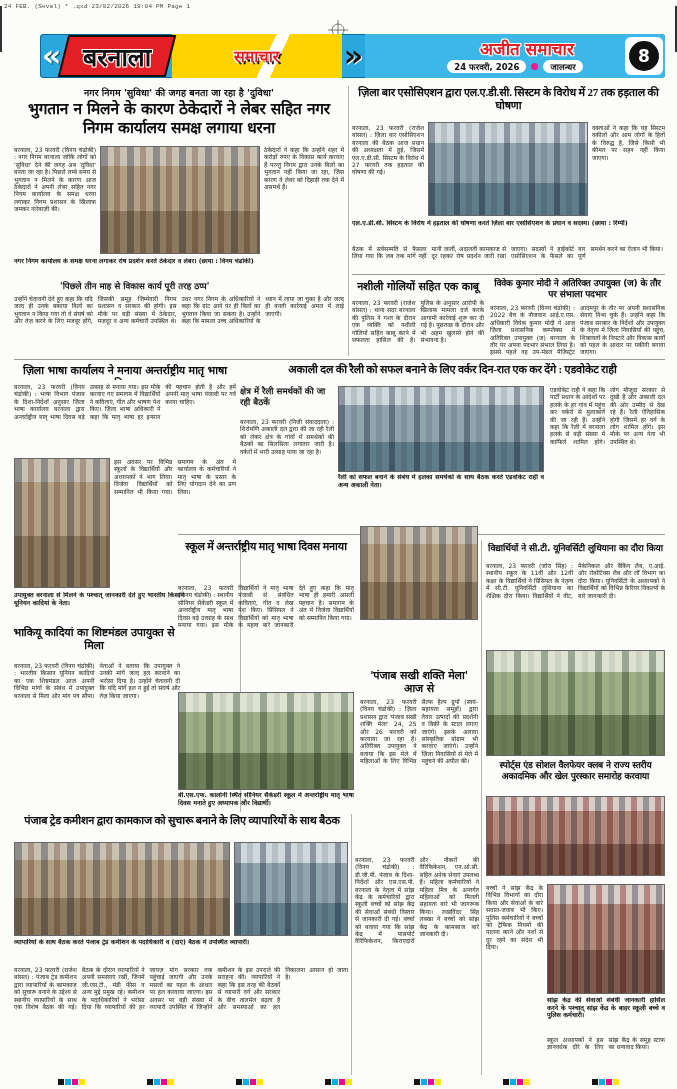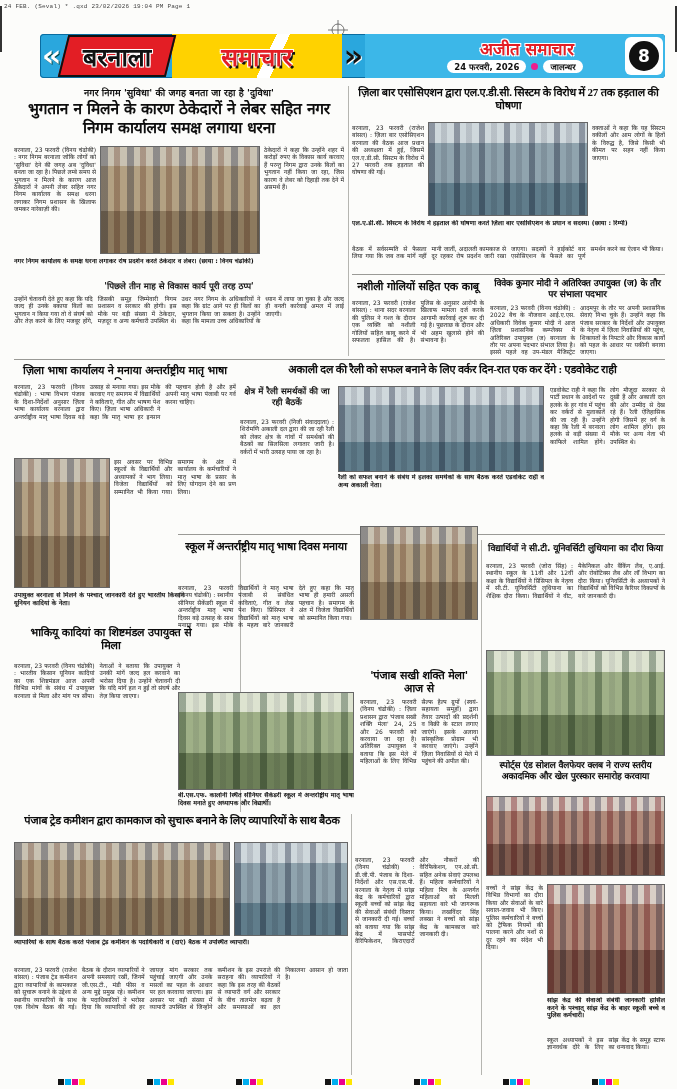--- a/index.html
+++ b/index.html
@@ -11,21 +11,21 @@
             border-radius:4px;display:flex;align-items:stretch;box-shadow:0 0 0 1px #0a6ca0 inset;}
   .chev{font-weight:bold;font-size:30px;line-height:44px;padding:0 2px;}
   .chev-white{color:#fff;text-shadow:1px 1px 0 #044;}
   .chev-dark{color:#111;text-shadow:1px 1px 0 #fff;}
   .mh-red{background:var(--red,#e31e25);border:2px solid #111;transform:skewX(-14deg);margin:1px 0;
           padding:0 18px;display:flex;align-items:center;}
   .mh-red span{transform:skewX(14deg);font-size:25px;font-weight:bold;color:#111;
           text-shadow:-1px -1px 0 #fff,1px -1px 0 #fff,-1px 1px 0 #fff,1px 1px 0 #fff;}
   .mh-yellow{background:linear-gradient(115deg,var(--yellow,#ffd200) 55%,#fff 55%,#fff 62%,var(--yellow,#ffd200) 62%);
           flex:0 0 170px;display:flex;align-items:center;justify-content:center;}
-  .mh-yellow span{font-size:25px;font-weight:bold;color:var(--red,#e31e25);
+  .mh-yellow span{font-size:16px;font-weight:bold;color:var(--red,#e31e25);
           text-shadow:-1px -1px 0 #fff,1px -1px 0 #fff,-1px 1px 0 #fff,2px 2px 0 #111;}
   .mh-right{flex:1;background:var(--lightblue,#3cb7e8);display:flex;flex-direction:column;
           align-items:center;justify-content:center;gap:2px;border-radius:0 4px 4px 0;}
   .mh-brand{font-size:17px;font-weight:bold;color:var(--red,#e31e25);line-height:18px;
           text-shadow:-1px -1px 0 #fff,1px -1px 0 #fff,-1px 1px 0 #fff,1px 1px 0 #fff;margin-left:24px;}
   .mh-meta{display:flex;align-items:center;gap:5px;}
   .mh-pill{background:#fff;border-radius:8px;padding:1px 7px;font-size:8.5px;font-weight:bold;color:#111;}
   .mh-dot{width:7px;height:7px;border-radius:50%;background:var(--magenta,#ec1e8e);display:inline-block;}
   .mh-page{position:absolute;right:2px;top:3px;width:38px;height:38px;background:#fff;border-radius:6px;
           display:flex;align-items:center;justify-content:center;}
@@ -34,21 +34,21 @@
   
   .kicker{font-size:9.5px;font-weight:bold;text-align:center;color:#111;}
   .hl{font-weight:bold;color:#0d0d0d;text-align:center;line-height:1.22;letter-spacing:-.2px;}
   .hl-xl{font-size:15.5px;}
   .hl-lg{font-size:11px;font-family:Liberation Serif, serif;}
   .hl-md{font-size:11px;}
   .hl-sm{font-size:9px;line-height:1.25;}
   .body{font-size:6px;line-height:7.4px;text-align:justify;color:#222;column-gap:5px;}
   .c1{column-count:1;} .c2{column-count:2;} .c3{column-count:3;} .c4{column-count:4;} .c5{column-count:5;}
   .cap{font-size:6.4px;line-height:7.6px;font-weight:bold;color:#111;text-align:justify;}
-  .subhl{font-size:8.6px;font-weight:bold;text-align:center;line-height:1.25;}
+  .subhl{font-size:8.6px;font-weight:bold;text-align:left;line-height:1.25;}
   
   .photo{border:1px solid #666;box-sizing:border-box;}
   .ph-warm{background:linear-gradient(180deg,#c9c2b2 0 18%,#b3a183 18% 60%,#8d7a5e 60%),
            repeating-linear-gradient(90deg,rgba(40,50,90,.35) 0 7px,rgba(0,0,0,0) 7px 13px,rgba(120,60,40,.3) 13px 19px,rgba(0,0,0,0) 19px 26px);background-blend-mode:multiply;}
   .ph-cool{background:linear-gradient(180deg,#cfd8dc 0 22%,#90a4ae 22% 65%,#607d8b 65%),
            repeating-linear-gradient(90deg,rgba(20,30,60,.35) 0 6px,rgba(0,0,0,0) 6px 12px,rgba(160,160,170,.3) 12px 18px,rgba(0,0,0,0) 18px 25px);background-blend-mode:multiply;}
   .ph-green{background:linear-gradient(180deg,#dde3d0 0 20%,#9fb087 20% 62%,#6d7f58 62%),
            repeating-linear-gradient(90deg,rgba(30,60,40,.35) 0 7px,rgba(0,0,0,0) 7px 14px,rgba(200,200,210,.35) 14px 20px,rgba(0,0,0,0) 20px 27px);background-blend-mode:multiply;}
   .ph-red{background:linear-gradient(180deg,#d9cfc6 0 18%,#b08a7a 18% 60%,#7e5a4d 60%),
            repeating-linear-gradient(90deg,rgba(140,30,40,.4) 0 6px,rgba(0,0,0,0) 6px 12px,rgba(40,40,80,.35) 12px 18px,rgba(0,0,0,0) 18px 24px);background-blend-mode:multiply;}
@@ -125,21 +125,21 @@
 
   <div class="abs hr" style="left:14px;top:359px;width:651px;"></div>
   <div class="abs vr" style="left:348px;top:86px;height:270px;"></div>
 
   <div class="abs hl hl-md" style="left:14px;top:364px;width:222px;height:16px;">ज़िला भाषा कार्यालय ने मनाया अन्तर्राष्ट्रीय मातृ भाषा दिवस</div>
   <div class="abs body c3" style="left:14px;top:383px;width:222px;height:71px;">बरनाला, 23 फरवरी (विनय चंढोकी) : भाषा विभाग पंजाब के दिशा-निर्देशों अनुसार ज़िला भाषा कार्यालय बरनाला द्वारा अन्तर्राष्ट्रीय मातृ भाषा दिवस बड़े उत्साह से मनाया गया। इस मौके करवाए गए समागम में विद्यार्थियों ने कविताएं, गीत और भाषण पेश किए। ज़िला भाषा अधिकारी ने कहा कि मातृ भाषा हर इन्सान की पहचान होती है और हमें अपनी मातृ भाषा पंजाबी पर गर्व करना चाहिए।</div>
   <div class="abs photo ph-warm" style="left:14px;top:458px;width:96px;height:130px;"></div>
   <div class="abs body c2" style="left:114px;top:458px;width:122px;height:130px;">इस अवसर पर विभिन्न स्कूलों के विद्यार्थियों और अध्यापकों ने भाग लिया। विजेता विद्यार्थियों को सम्मानित भी किया गया। समागम के अंत में कार्यालय के कर्मचारियों ने मातृ भाषा के प्रसार के लिए योगदान देने का प्रण लिया।</div>
 
   <div class="abs cap" style="left:14px;top:592px;width:170px;height:30px;">उपायुक्त बरनाला से मिलने के पश्चात् जानकारी देते हुए भारतीय किसान यूनियन कादियां के नेता।</div>
-  <div class="abs hl hl-md" style="left:28px;top:626px;width:166px;height:32px;">भाकियू कादियां का शिष्टमंडल उपायुक्त से मिला</div>
+  <div class="abs hl hl-md" style="left:11px;top:626px;width:166px;height:32px;">भाकियू कादियां का शिष्टमंडल उपायुक्त से मिला</div>
   <div class="abs body c2" style="left:14px;top:662px;width:166px;height:148px;">बरनाला, 23 फरवरी (विनय चंढोकी) : भारतीय किसान यूनियन कादियां का एक शिष्टमंडल आज अपनी विभिन्न मांगों के संबंध में उपायुक्त बरनाला से मिला और मांग पत्र सौंपा। नेताओं ने बताया कि उपायुक्त ने उनकी मांगें जल्द हल करवाने का भरोसा दिया है। उन्होंने चेतावनी दी कि यदि मांगें हल न हुईं तो संघर्ष और तेज़ किया जाएगा।</div>
   <div class="abs vr" style="left:240px;top:540px;height:272px;"></div>
 
   <div class="abs hl hl-lg" style="left:240px;top:363px;width:425px;height:18px;">अकाली दल की रैली को सफल बनाने के लिए वर्कर दिन-रात एक कर देंगे : एडवोकेट राही</div>
   <div class="abs subhl" style="left:240px;top:386px;width:94px;height:30px;">क्षेत्र में रैली समर्थकों की जा रही बैठकें</div>
   <div class="abs body c1" style="left:240px;top:418px;width:94px;height:112px;">बरनाला, 23 फरवरी (निजी संवाददाता) : शिरोमणि अकाली दल द्वारा की जा रही रैली को लेकर क्षेत्र के गांवों में समर्थकों की बैठकों का सिलसिला लगातार जारी है। वर्करों में भारी उत्साह पाया जा रहा है।</div>
   <div class="abs photo ph-cool" style="left:338px;top:386px;width:206px;height:86px;"></div>
   <div class="abs cap" style="left:338px;top:474px;width:206px;height:24px;">रैली को सफल बनाने के संबंध में हलका समर्थकों के साथ बैठक करते एडवोकेट राही व अन्य अकाली नेता।</div>
   <div class="abs body c2" style="left:550px;top:386px;width:115px;height:144px;">एडवोकेट राही ने कहा कि पार्टी प्रधान के आदेशों पर हलके के हर गांव में पहुंच कर वर्करों से मुलाकातें की जा रही हैं। उन्होंने कहा कि रैली में बरनाला हलके से बड़ी संख्या में काफिले शामिल होंगे। लोग मौजूदा सरकार से दुखी हैं और अकाली दल की ओर उम्मीद से देख रहे हैं। रैली ऐतिहासिक होगी जिसमें हर वर्ग के लोग शामिल होंगे। इस मौके पर अन्य नेता भी उपस्थित थे।</div>
 

